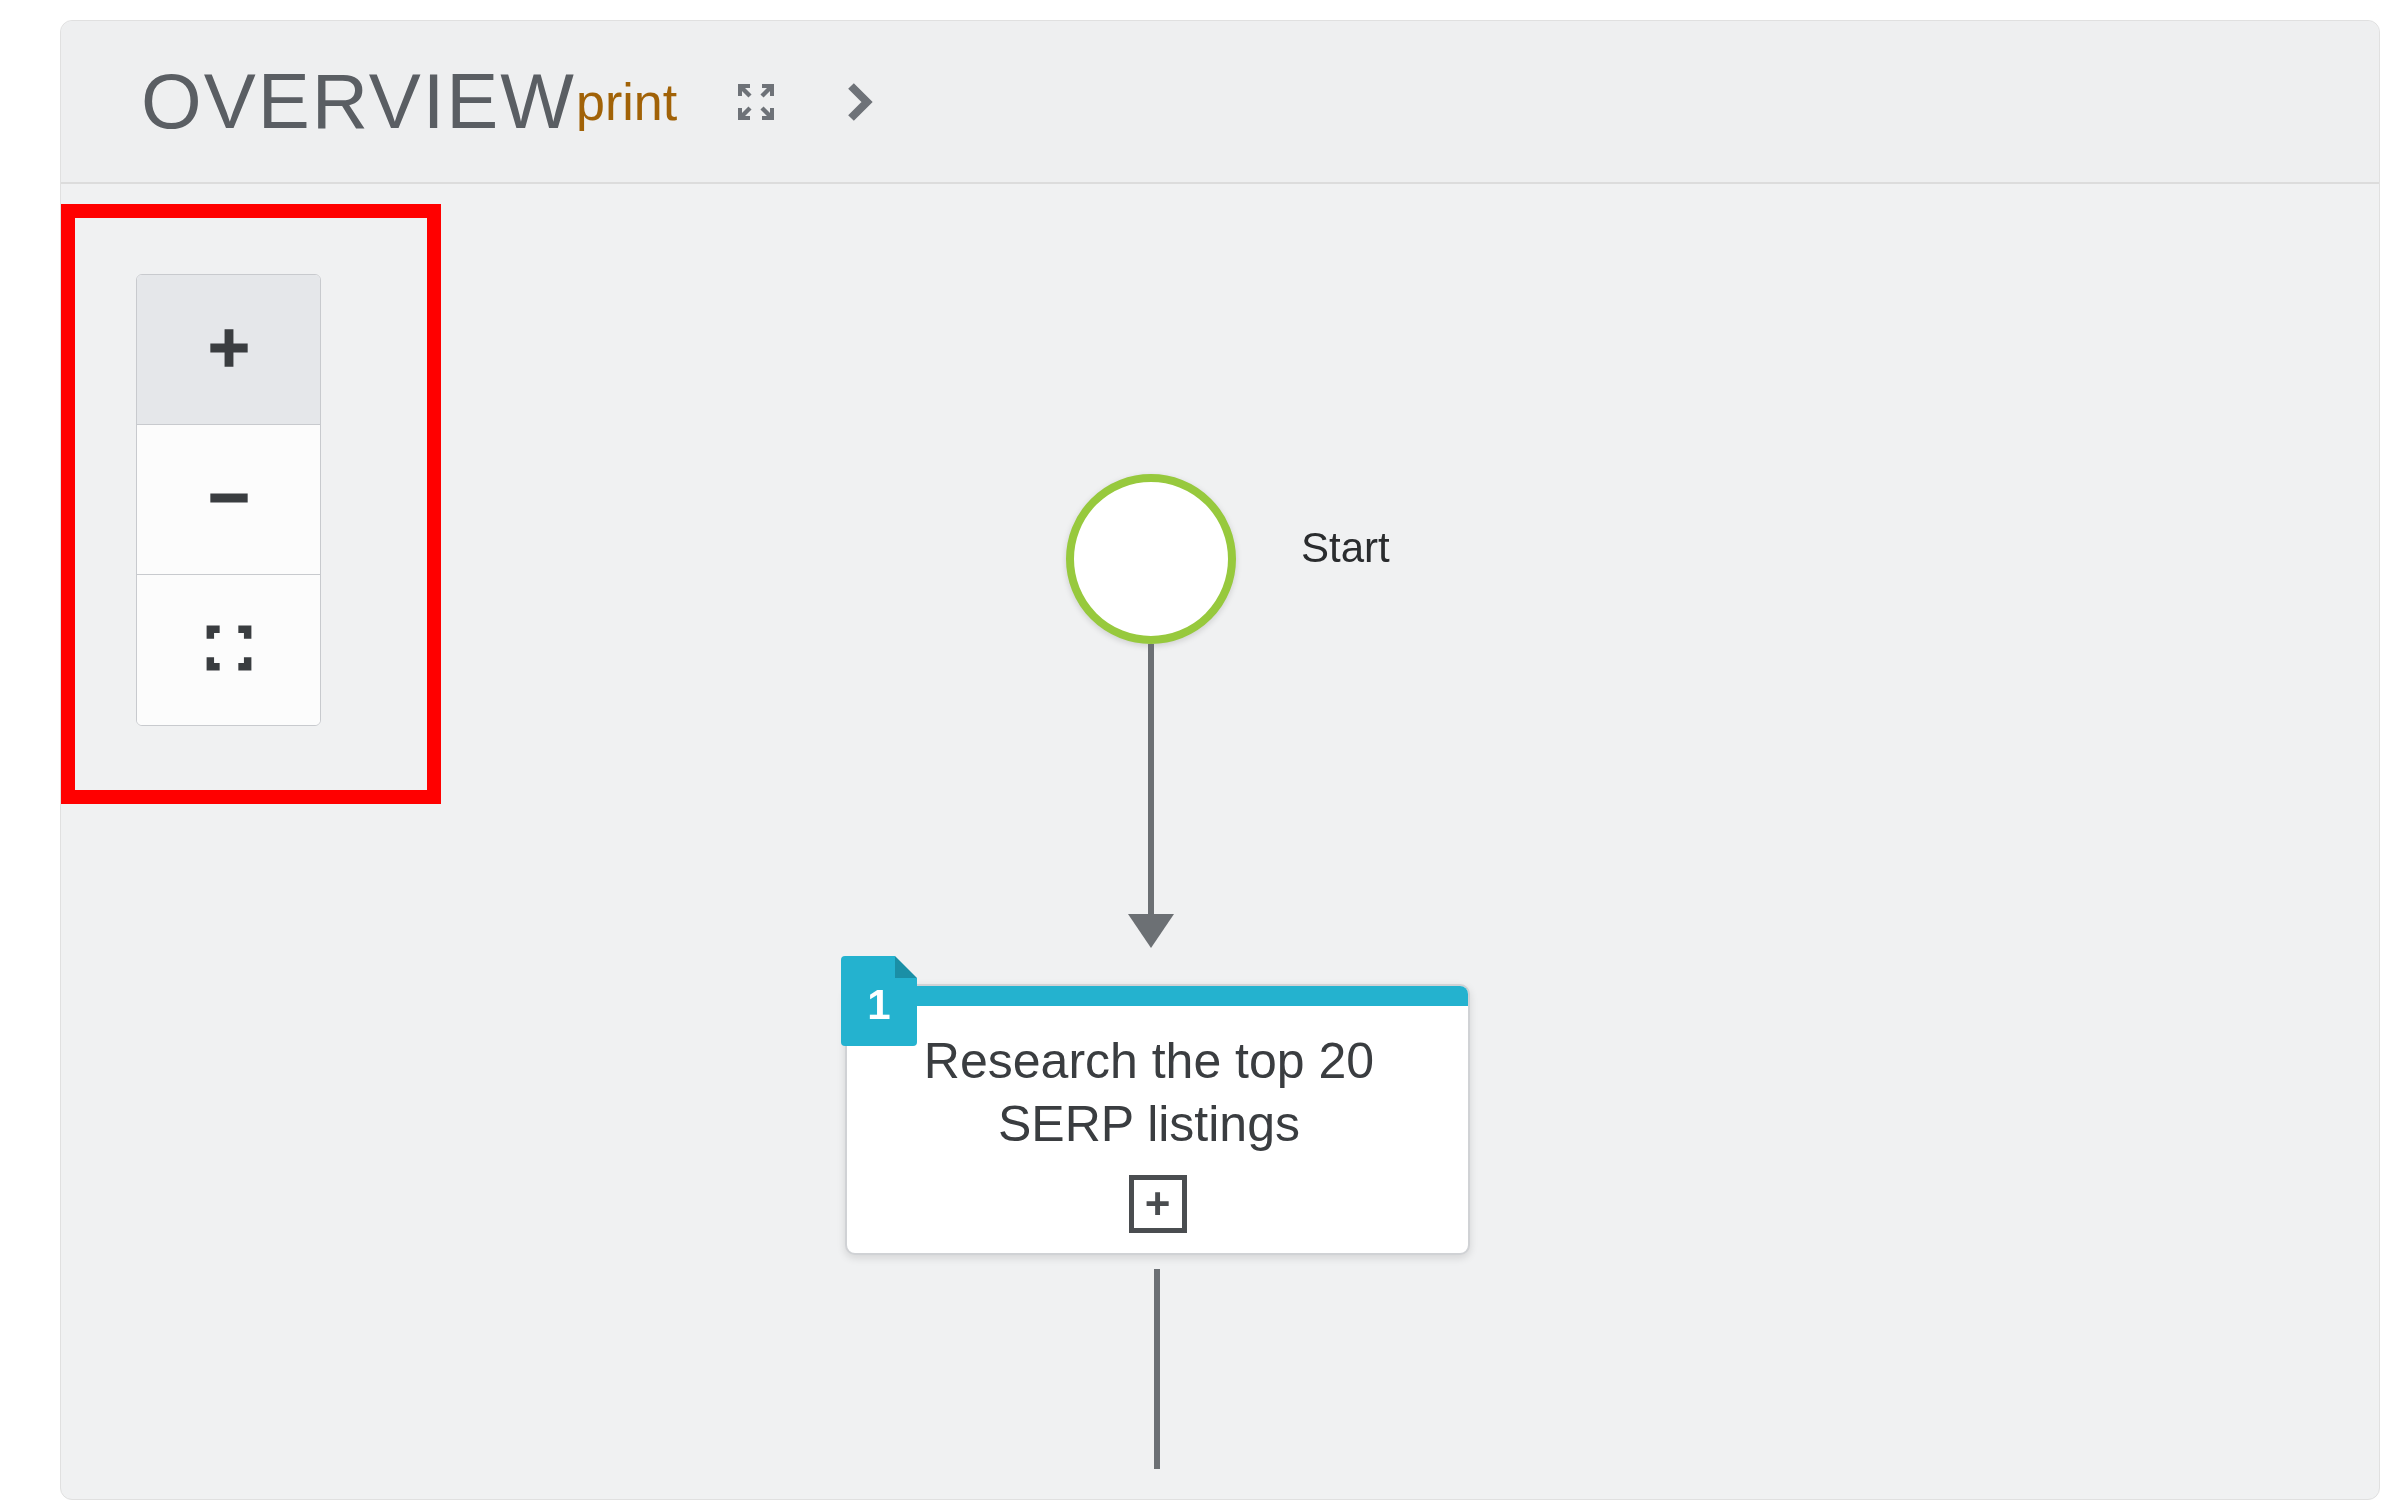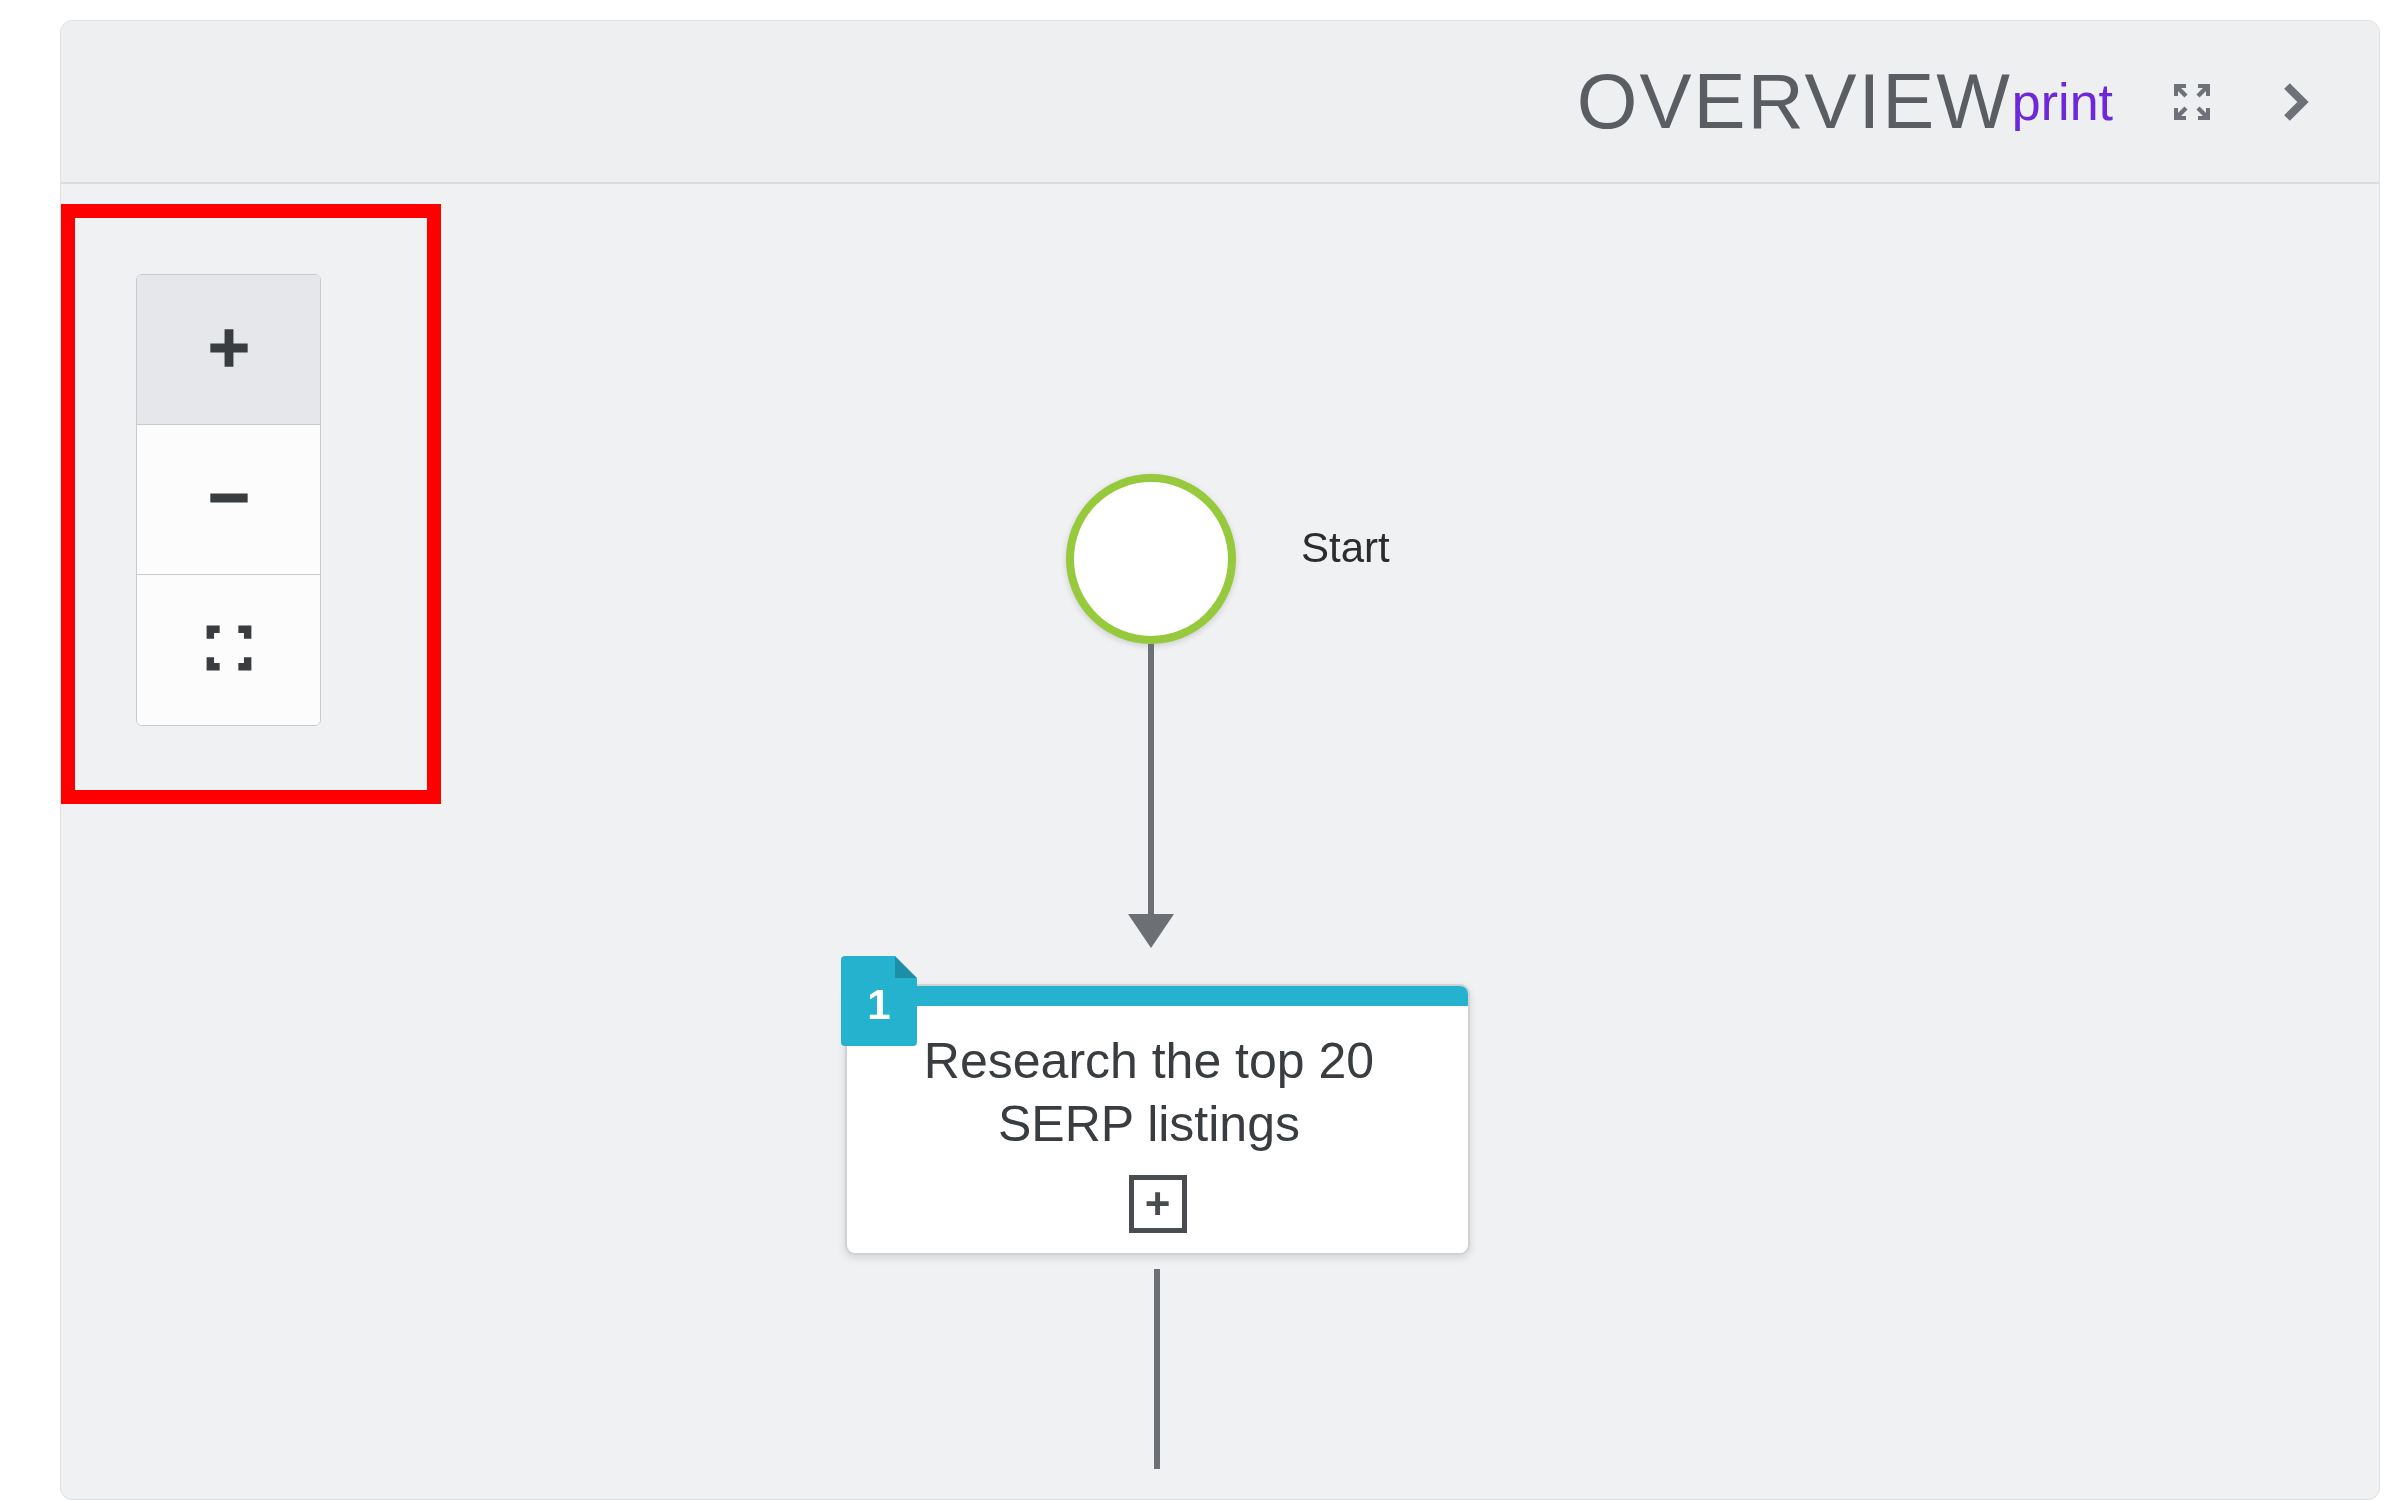--- a/index.html
+++ b/index.html
@@ -23,43 +23,43 @@
       width: 2320px;
       height: 1480px;
       background: #f0f1f2;
       border-radius: 12px;
       border: 1px solid #e0e0e0;
     }
     
     .header {
       display: flex;
       align-items: center;
-      justify-content: flex-end;
-      padding: 35px 60px 35px 80px;
+      justify-content: flex-start;
+      padding: 35px 88px 35px 80px;
       border-bottom: 2px solid #dcdcdc;
       background: #eeeff0;
       border-radius: 12px 12px 0 0;
     }
     
     .header-title {
       font-size: 78px;
       font-weight: 400;
       color: #5a5e63;
       letter-spacing: 2px;
     }
     
     .header-actions {
       display: flex;
       align-items: center;
       gap: 55px;
     }
     
     .print-link {
       font-size: 52px;
-      color: #6d28d9;
+      color: #a16207;
       cursor: pointer;
     }
     
     .expand-icon, .chevron-icon {
       width: 48px;
       height: 48px;
       cursor: pointer;
       color: #6e7278;
     }
     

